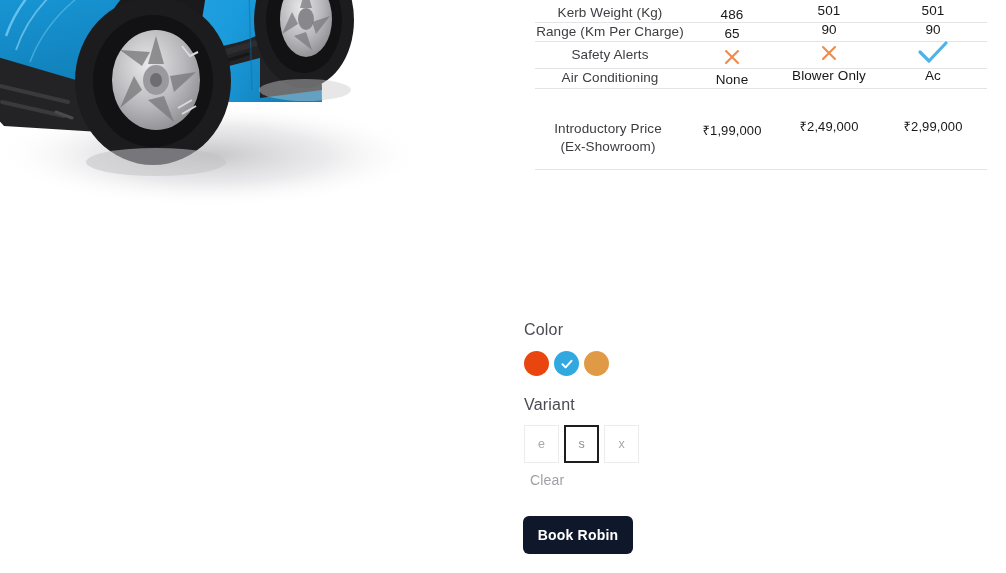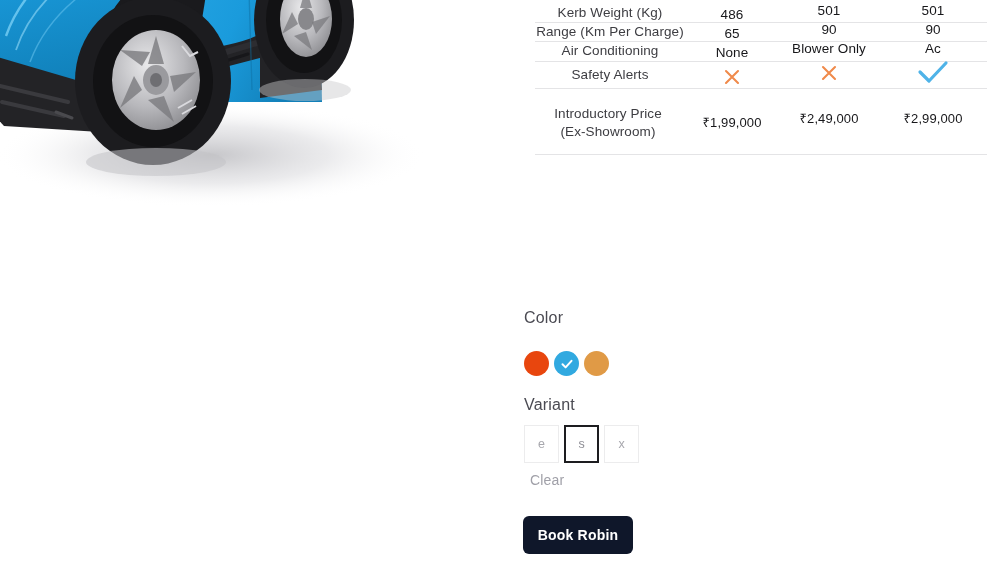--- a/index.html
+++ b/index.html
@@ -81,41 +81,41 @@
     font-weight: 400;
     color: #17171a;
     letter-spacing: .1px;
   }
 
   
   .col-1 { width: 94px; position: relative; top: 1px; }
   .col-2 { width: 100px; position: relative; top: -3px; }
   .col-3 { width: 108px; position: relative; top: -3px; }
 
-  .price-row .spec-label { padding: 16px 4px 13px 0; }
+  .price-row .spec-label { padding: 31px 4px 13px 0; }
   .price-row .spec-val { font-size: 13px; }
   .price-row .col-1 { top: 1px; }
   .price-row .col-2 { top: -3px; }
   .price-row .col-3 { top: -3px; white-space: nowrap; }
 
   
   .icon-cell { text-align: center; line-height: 0; }
   .icon-cell svg { display: inline-block; vertical-align: middle; }
   .x-mark { position: relative; top: 1px; }
   .check-mark { position: relative; top: 1px; }
 
   
   .section-title {
     position: absolute;
     font-size: 16px;
     color: #4a4a52;
     letter-spacing: .2px;
   }
 
-  #color-title { left: 4px; top: 309px; }
+  #color-title { left: 4px; top: 321px; }
   #variant-title { left: 4px; top: 396px; }
 
   .swatch-row {
     position: absolute;
     left: 4px;
     top: 351px;
     display: flex;
     gap: 5px;
   }
 
@@ -323,27 +323,20 @@
 
         <tr>
           <td class="spec-label">Range (Km Per Charge)</td>
           <td class="spec-val col-1">65</td>
           <td class="spec-val col-2">90</td>
           <td class="spec-val col-3">90</td>
         </tr>
 
 
         <tr>
-          <td class="spec-label">Air Conditioning</td>
-          <td class="spec-val col-1">None</td>
-          <td class="spec-val col-2">Blower Only</td>
-          <td class="spec-val col-3">Ac</td>
-        </tr>
-
-        <tr>
           <td class="spec-label">Safety Alerts</td>
           <td class="spec-val col-1 icon-cell">
             <span class="x-mark">
               <svg width="20" height="20" viewBox="0 0 20 20">
                 <path d="M 4 4 L 16 16 M 16 4 L 4 16" stroke="#F08A4B" stroke-width="2.1" stroke-linecap="round" fill="none"></path>
               </svg>
             </span>
           </td>
           <td class="spec-val col-2 icon-cell">
             <span class="x-mark">
@@ -354,20 +347,27 @@
           </td>
           <td class="spec-val col-3 icon-cell">
             <span class="check-mark">
               <svg width="32" height="26" viewBox="0 0 32 26">
                 <path d="M 3 12 L 12 21 L 29 3" stroke="#4FB3E8" stroke-width="3.2" stroke-linecap="round" stroke-linejoin="round" fill="none"></path>
               </svg>
             </span>
           </td>
         </tr>
 
+        <tr>
+          <td class="spec-label">Air Conditioning</td>
+          <td class="spec-val col-1">None</td>
+          <td class="spec-val col-2">Blower Only</td>
+          <td class="spec-val col-3">Ac</td>
+        </tr>
+
         <tr class="price-row">
           <td class="spec-label">
             <div>Introductory Price</div>
             <div>(Ex-Showroom)</div>
           </td>
           <td class="spec-val col-1">₹1,99,000</td>
           <td class="spec-val col-2">₹2,49,000</td>
           <td class="spec-val col-3">₹2,99,000</td>
         </tr>
       </tbody>

